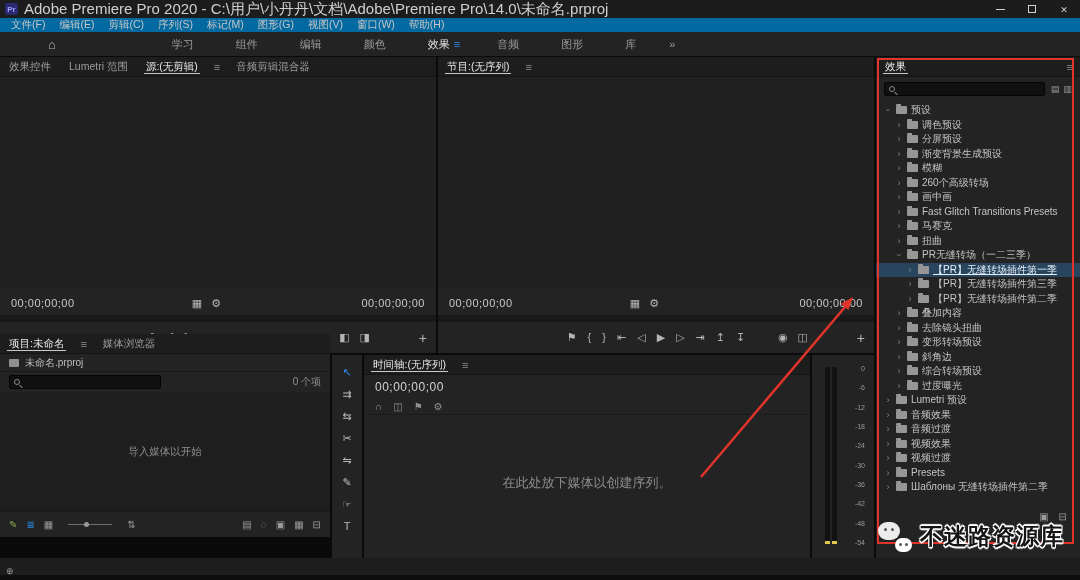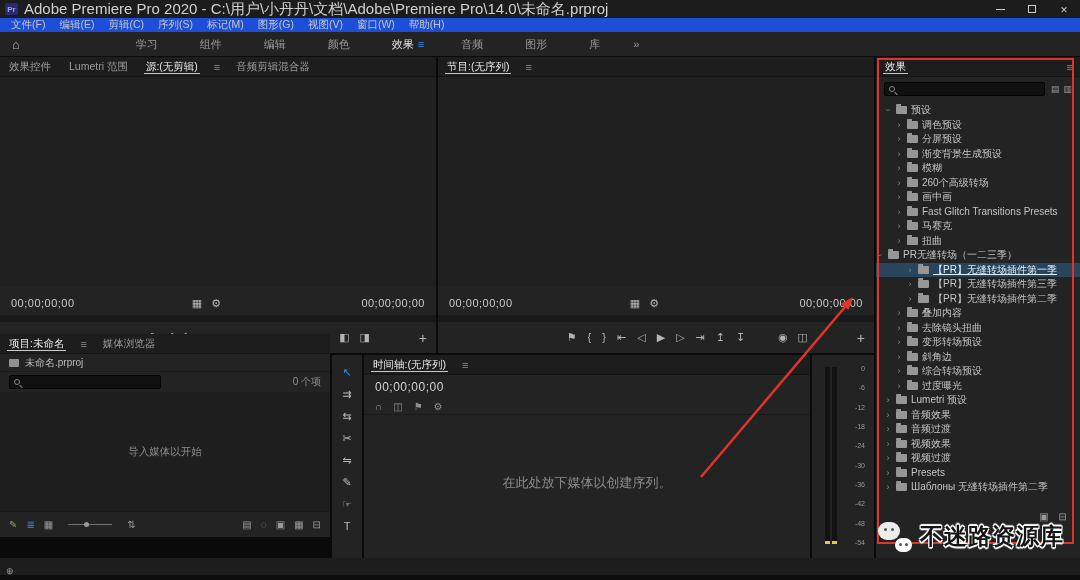--- a/index.html
+++ b/index.html
@@ -10,25 +10,25 @@
   #titlebar{position:absolute;left:0;top:0;width:100%;height:18px;background:#1c1c1c;display:flex;align-items:center;}
   .pr-icon{width:13px;height:12px;margin:0 6px 0 5px;background:#2a2a72;color:#9f9fff;font-size:8px;font-weight:bold;display:flex;align-items:center;justify-content:center;border-radius:2px;flex:0 0 auto;}
   #title-text{font-size:15px;color:#cfcfcf;white-space:nowrap;}
   #win-controls{margin-left:auto;display:flex;height:100%;}
   .win-btn{width:32px;height:100%;display:flex;align-items:center;justify-content:center;color:#cfcfcf;}
   .min-glyph{width:9px;height:1px;background:#cfcfcf;}
   .max-glyph{width:8px;height:8px;border:1px solid #cfcfcf;}
   .close-glyph::before{content:"✕";font-size:9px;}
 
   
-  #menubar{position:absolute;left:0;top:18px;width:100%;height:14px;background:#1d4ed8;display:flex;align-items:center;padding-left:4px;}
+  #menubar{position:absolute;left:0;top:18px;width:100%;height:14px;background:#0369a1;display:flex;align-items:center;padding-left:4px;}
   .menu-item{padding:0 7px;font-size:10.5px;color:#c6c6c6;white-space:nowrap;}
 
   
-  #workspacebar{position:absolute;left:0;top:32px;width:100%;height:25px;background:#232323;display:flex;align-items:center;border-bottom:1px solid #0a0a0a;}
+  #workspacebar{position:absolute;left:0;top:32px;width:100%;height:25px;background:#232323;display:flex;align-items:center;border-bottom:1px solid #0a0a0a;padding-left:36px;}
   .home-icon{margin-left:12px;color:#b5b5b5;font-size:13px;}
   .home-icon::before{content:"⌂";}
   #workspace-tabs{display:flex;align-items:center;margin-left:95px;}
   .ws-tab{padding:0 21px;font-size:11px;color:#9a9a9a;white-space:nowrap;}
   .ws-tab.active{color:#e6e6e6;padding-right:4px;}
   .ws-menu{color:var(--accent,#2d8ceb);font-size:11px;padding-right:16px;}
   .ws-menu::before{content:"≡";}
   .ws-overflow{color:#9a9a9a;margin-left:12px;font-size:11px;}
   .ws-overflow::before{content:"»";}
 
@@ -404,21 +404,21 @@
         <div class="tree-row" style="padding-left: 19px;">
           <span class="chev">›</span>
           <span class="folder"></span>
           <span class="tree-label">马赛克</span>
         </div>
         <div class="tree-row" style="padding-left: 19px;">
           <span class="chev">›</span>
           <span class="folder"></span>
           <span class="tree-label">扭曲</span>
         </div>
-        <div class="tree-row" style="">
+        <div class="tree-row" style="padding-left: 19px;">
           <span class="chev open">›</span>
           <span class="folder"></span>
           <span class="tree-label">PR无缝转场（一二三季）</span>
         </div>
         <div class="tree-row selected" style="padding-left: 30px;">
           <span class="chev">›</span>
           <span class="folder"></span>
           <span class="tree-label">【PR】无缝转场插件第一季</span>
         </div>
         <div class="tree-row" style="padding-left: 30px;">

